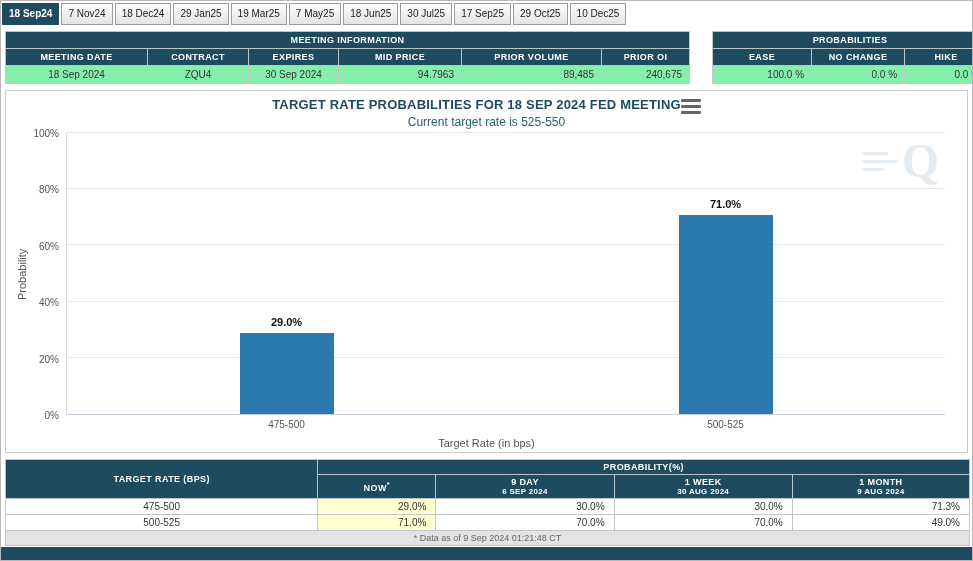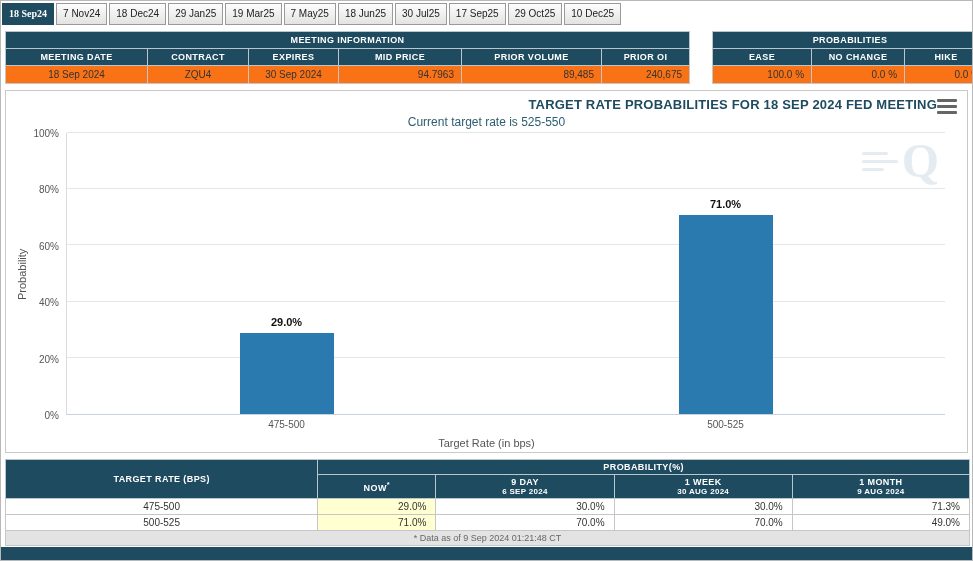--- a/index.html
+++ b/index.html
@@ -22,49 +22,49 @@
   .tab {
     font-size:10px; line-height:12px;
     padding:4px 6px;
     border:1px solid #9a9a9a;
     background:linear-gradient(#fdfdfd,#e3e3e3);
     color:#222; white-space:nowrap; cursor:pointer;
   }
   .tab.selected {
     background:var(--accent,#1e4b5f);
     border-color:var(--accent,#1e4b5f);
-    color:#fff; font-weight:bold;font-family:Liberation Serif, serif;
+    color:#fff; font-weight:bold;
   }
 
   
   .top-tables { display:flex; gap:22px; padding:6px 4px 2px 4px; }
   table { border-collapse:collapse; table-layout:fixed; }
   .info-table { width:684px; }
   .prob-table { width:275px; }
   th,td { border:1px solid #c6c6c6; overflow:hidden; white-space:nowrap; }
   .hdr {
     background:var(--accent,#1e4b5f); color:#fff;
     font-size:9px; font-weight:bold; letter-spacing:.4px;
     text-align:center; padding:3px 0;
     border-color:#b9c6cc;
   }
   .hdr.title { padding:3px 4px; }
-  .val { font-size:10px; padding:3px 7px; background:#f97316; color:#333; }
+  .val { font-size:10px; padding:3px 7px; background:#86efac; color:#333; }
   .val.center { text-align:center; }
   .val.right  { text-align:right; }
 
   
   .chart-panel {
     margin:4px 4px 0 4px;
     border:1px solid #c9c9c9;
     height:363px;
     position:relative;
     background:#fff;
   }
-  .chart-header { display:flex; justify-content:flex-end; align-items:flex-start; padding:6px 10px 0 10px; height:24px; }
+  .chart-header { display:flex; justify-content:center; align-items:flex-start; padding:6px 10px 0 10px; height:24px; }
   .chart-title { color:var(--accent,#1e4b5f); font-size:13px; font-weight:bold; letter-spacing:.2px; }
   .menu-icon { width:20px; padding-top:2px; display:flex; flex-direction:column; gap:3px; cursor:pointer; }
   .menu-icon i { display:block; height:3px; background:#666; border-radius:1px; }
   .chart-subtitle { text-align:center; color:#2e5d70; font-size:12px; height:16px; line-height:14px; }
 
   .chart-body { display:flex; height:282px; margin:2px 22px 0 8px; }
   .y-axis-title {
     width:16px; display:flex; align-items:center; justify-content:center;
     writing-mode:vertical-rl; transform:rotate(180deg);
     font-size:11px; color:#555;

